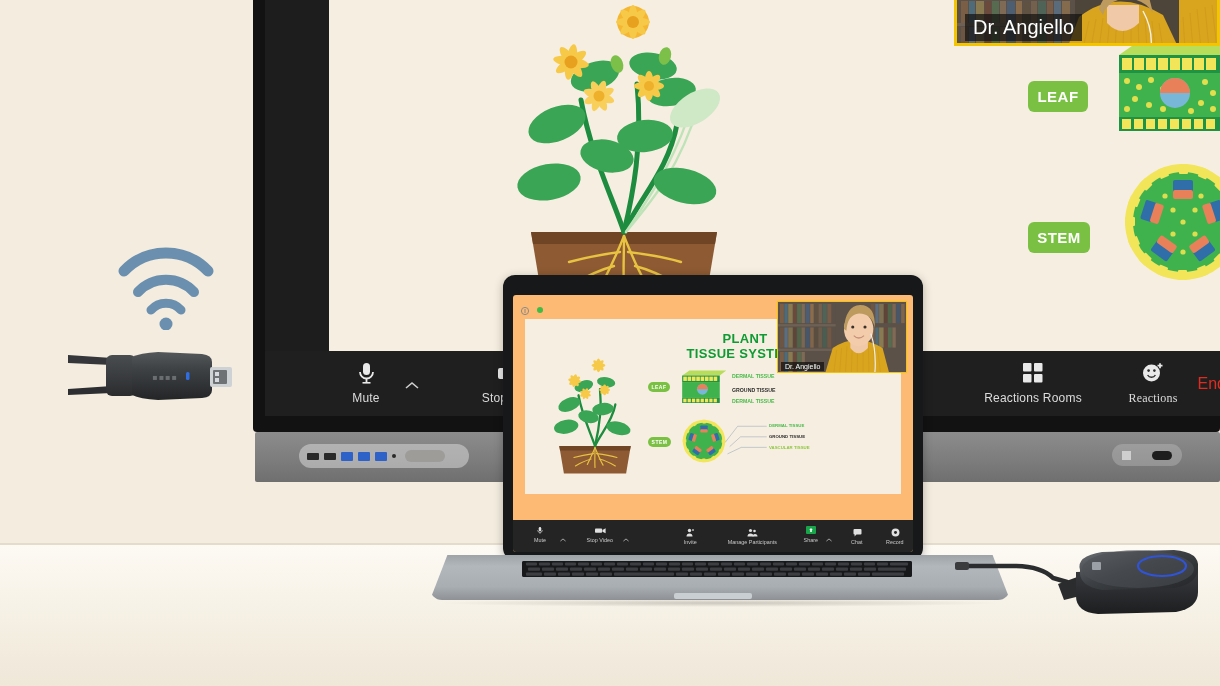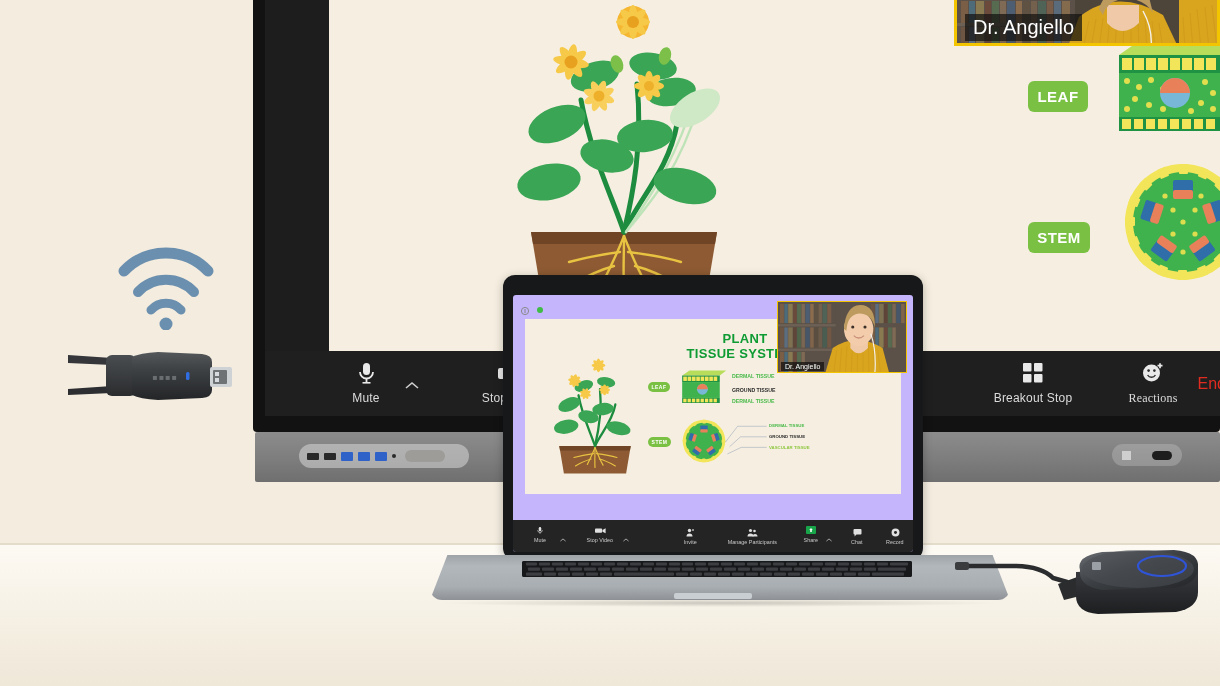--- a/index.html
+++ b/index.html
@@ -111,21 +111,21 @@
 
   
   .laptop { position:absolute; left:430px; top:275px; width:580px; height:345px; }
   .lid {
     position:absolute; left:73px; top:0; width:420px; height:285px;
     background:#17181a; border-radius:12px;
     box-shadow: 0 2px 10px rgba(0,0,0,.28);
   }
   .lid-inner {
     position:absolute; left:10px; top:20px; right:10px; bottom:8px;
-    background:#c4b5fd; border-radius:3px; overflow:hidden;
+    background:#fdba74; border-radius:3px; overflow:hidden;
   }
   .lap-slide {
     position:absolute; left:12px; top:24px; right:12px; height:175px;
     background:#f6efe1; overflow:hidden;
   }
   .lap-toolbar {
     position:absolute; left:0; right:0; bottom:0; height:32px;
     background:#242424; display:flex; align-items:center;
   }
   .ltb {
@@ -504,21 +504,21 @@
 
         <div class="tb-item" style="margin-left:410px;min-width:100px;">
           <div class="tb-icon">
             <svg width="20" height="20" viewBox="0 0 20 20">
               <rect x="0" y="0" width="8.5" height="8.5" rx="1" fill="#e9e9e9"></rect>
               <rect x="11" y="0" width="8.5" height="8.5" rx="1" fill="#e9e9e9"></rect>
               <rect x="0" y="11" width="8.5" height="8.5" rx="1" fill="#e9e9e9"></rect>
               <rect x="11" y="11" width="8.5" height="8.5" rx="1" fill="#e9e9e9"></rect>
             </svg>
           </div>
-          <div class="lbl">Breakout Stop</div>
+          <div class="lbl">Reactions Rooms</div>
         </div>
 
         <div class="tb-item" style="margin-left:30px;min-width:80px;font-family:Liberation Serif, serif;">
           <div class="tb-icon">
             <svg width="22" height="21" viewBox="0 0 22 21">
               <circle cx="9.5" cy="11" r="8.5" fill="#e9e9e9"></circle>
               <circle cx="6.6" cy="8.6" r="1.3" fill="#2a2a2a"></circle>
               <circle cx="12.4" cy="8.6" r="1.3" fill="#2a2a2a"></circle>
               <path d="M5.6 13 a4.5 4.5 0 0 0 7.8 0" fill="none" stroke="#2a2a2a" stroke-width="1.4"></path>
               <path d="M18 1.2 L18 6.2 M15.5 3.7 L20.5 3.7" stroke="#e9e9e9" stroke-width="1.7"></path>

